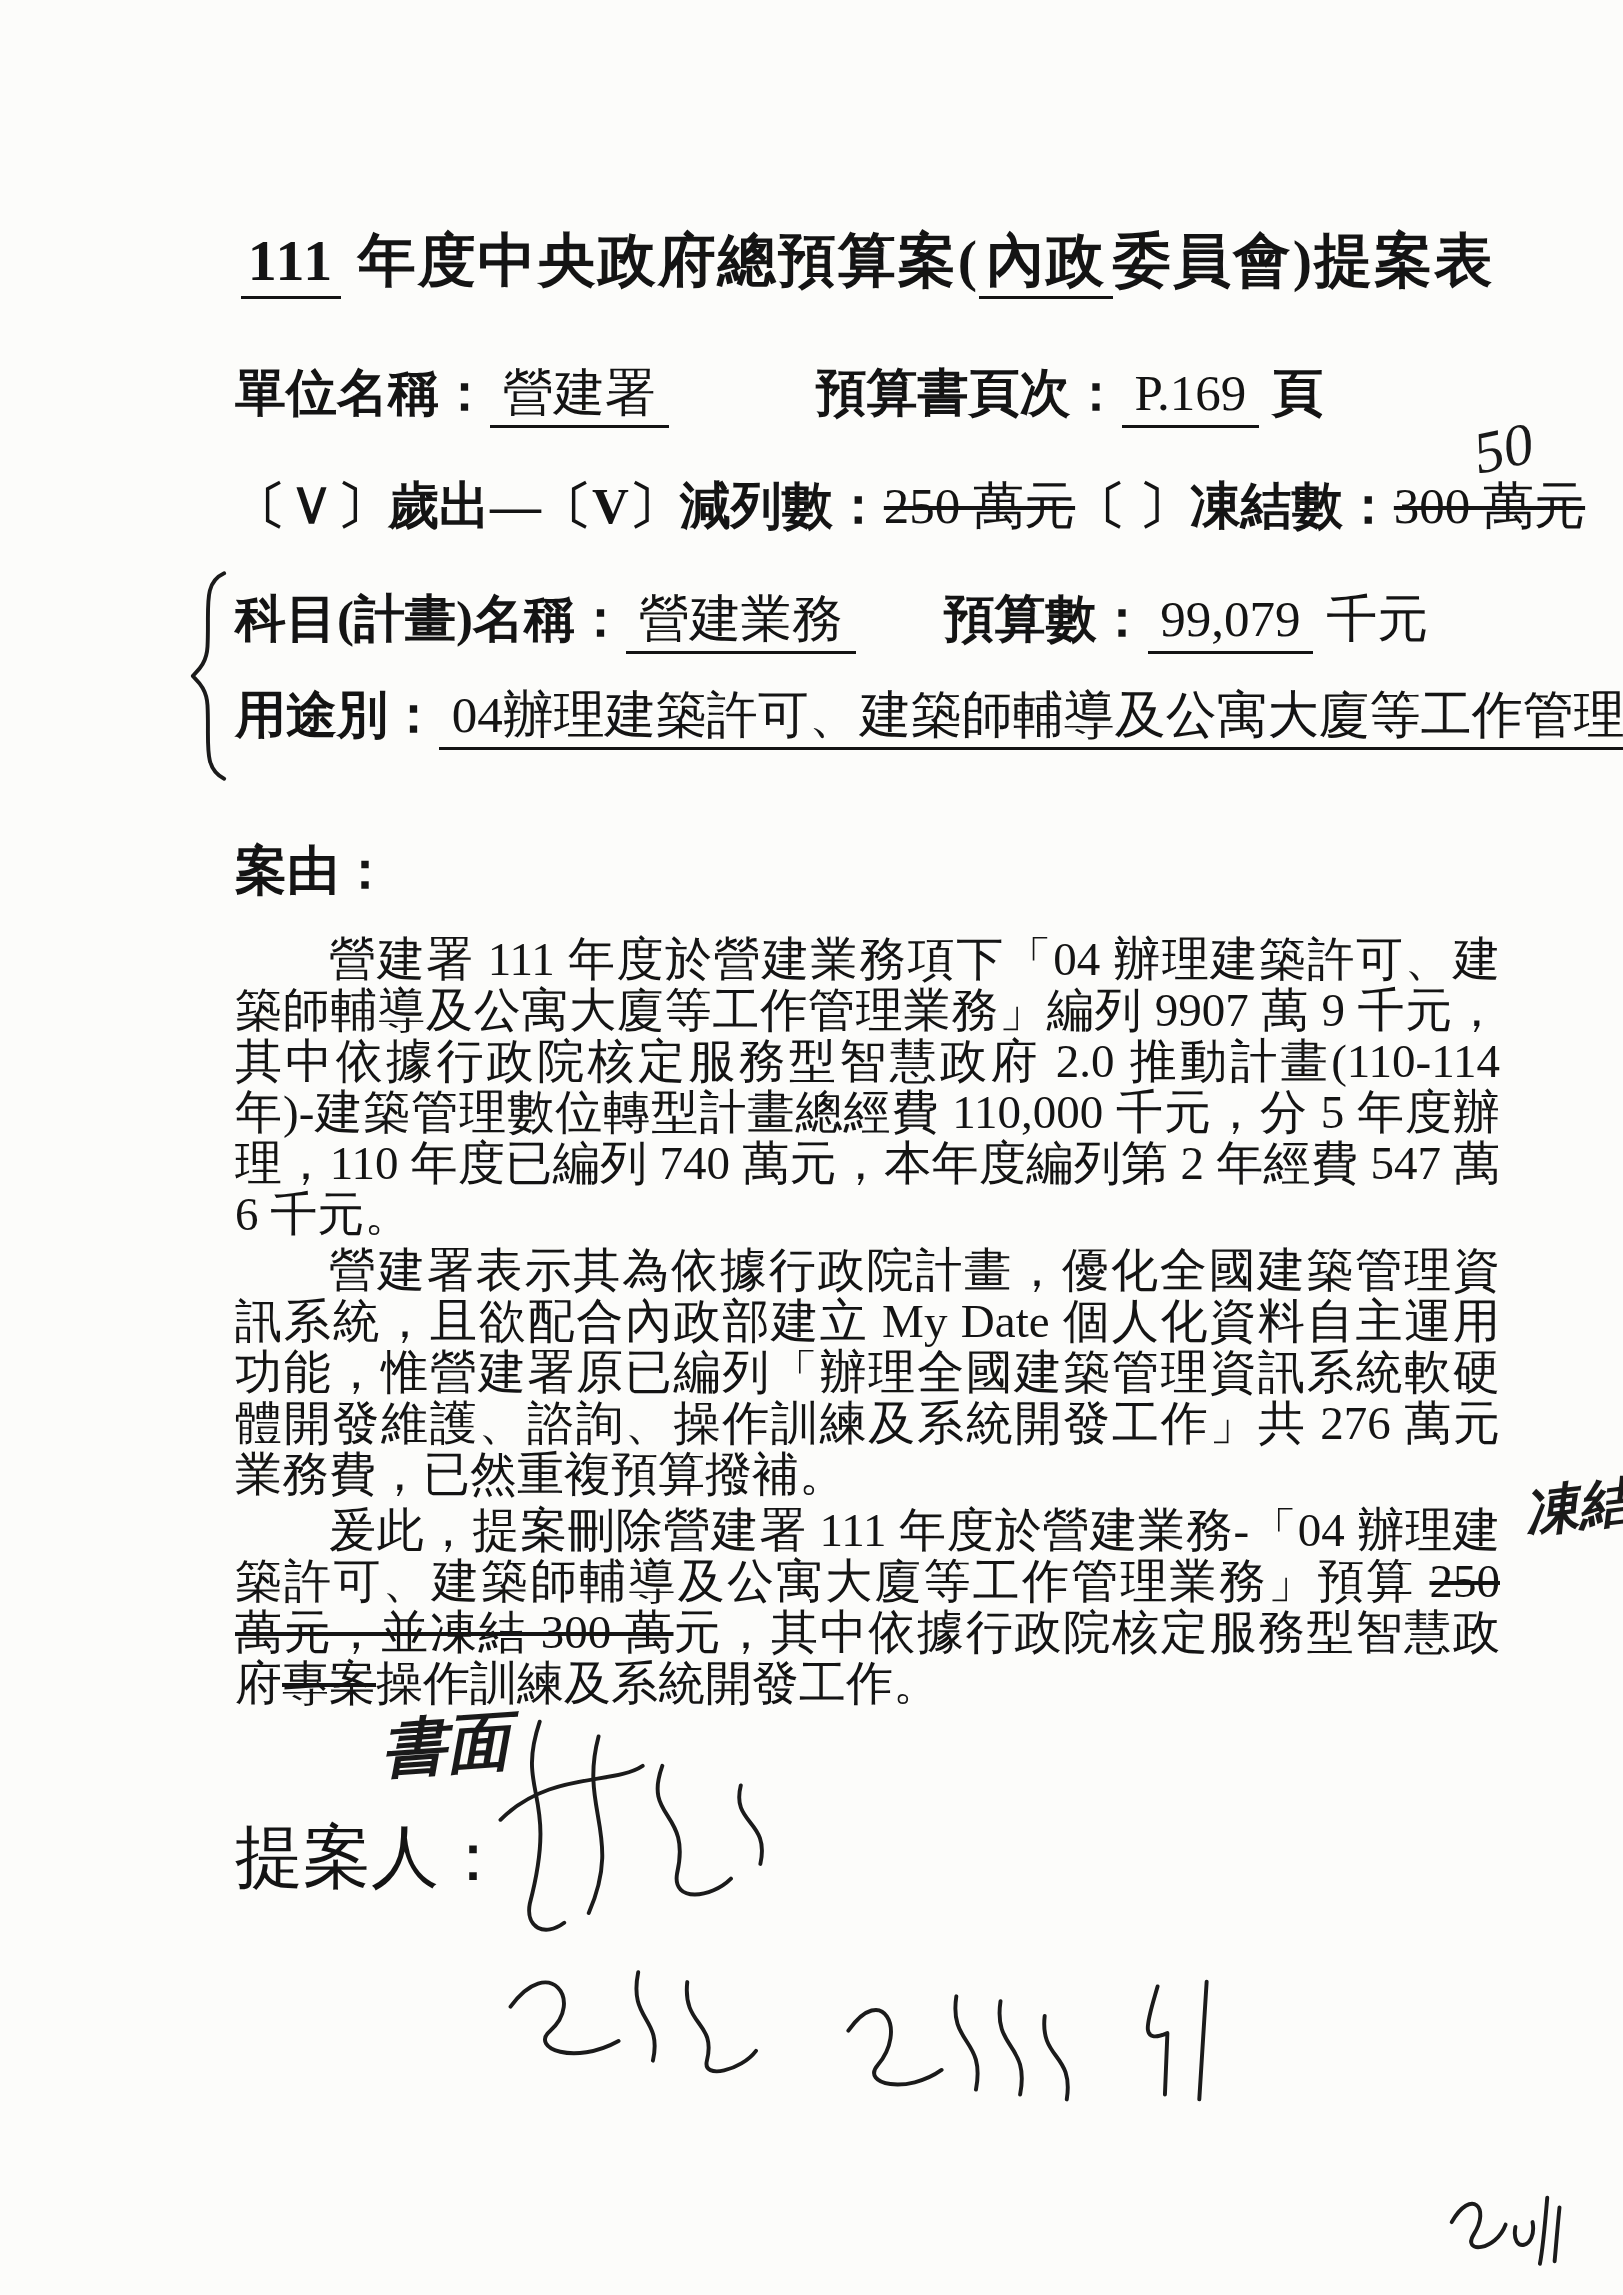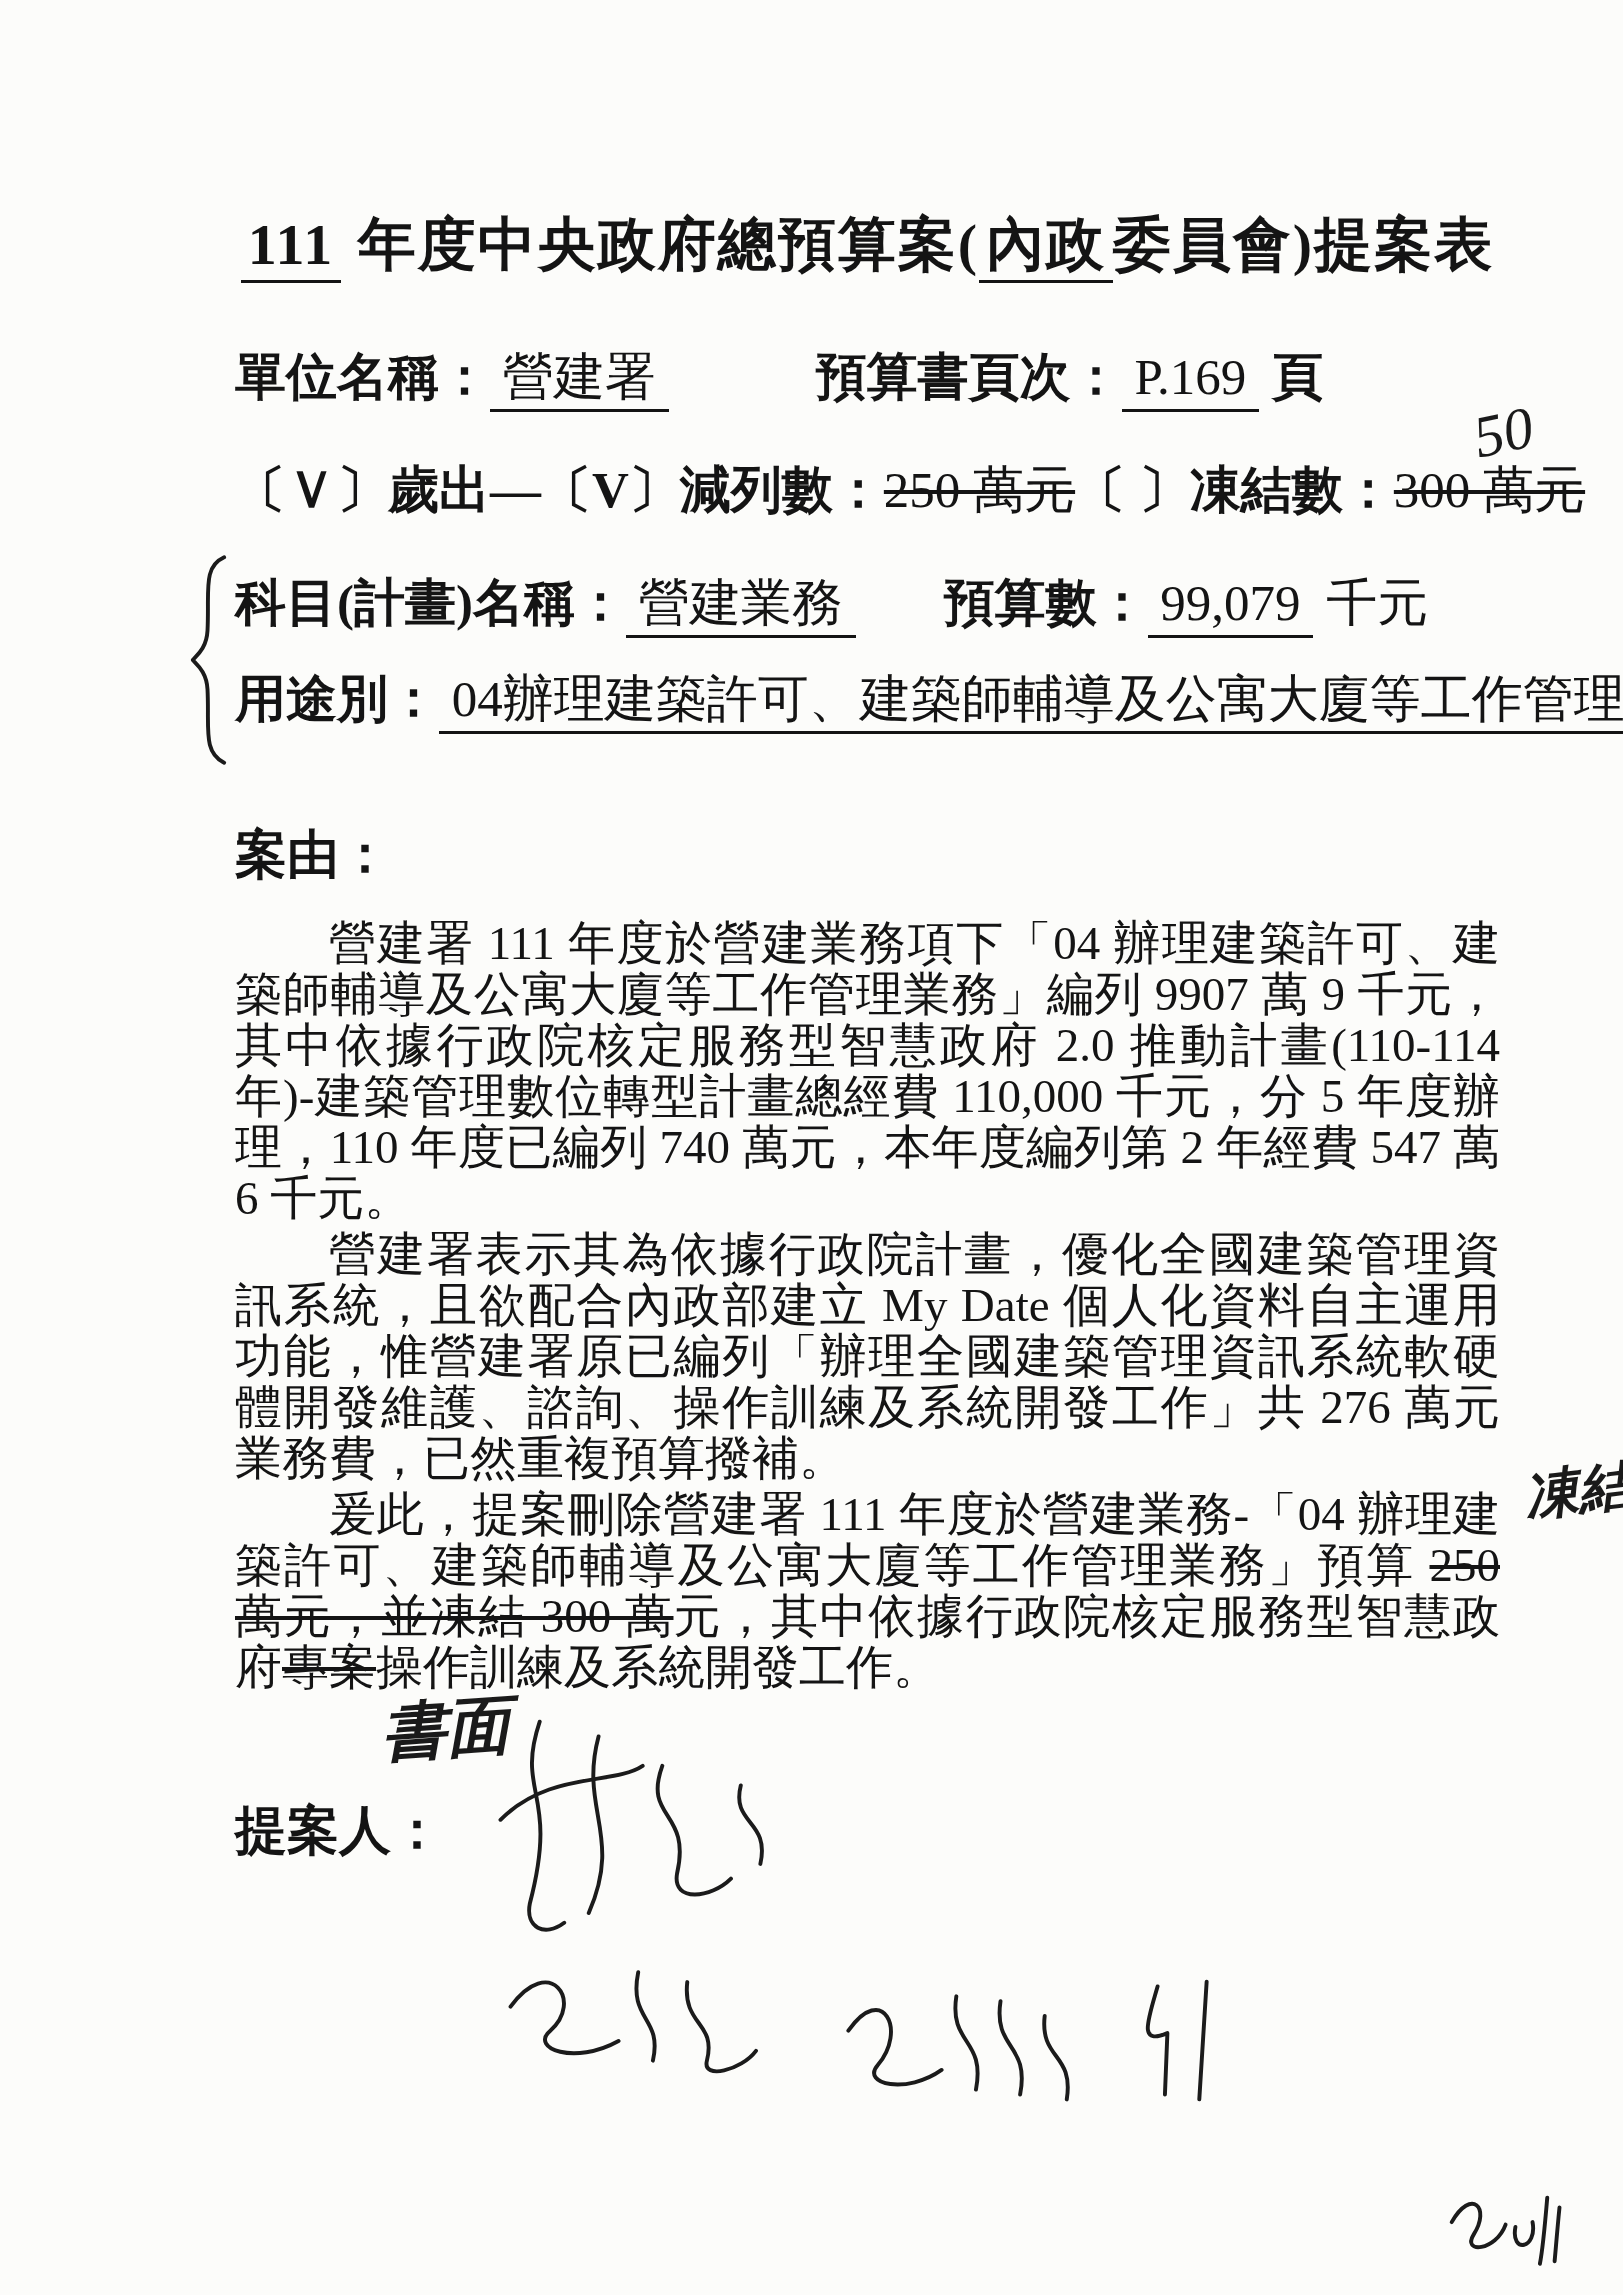--- a/index.html
+++ b/index.html
@@ -4,21 +4,21 @@
 <style>
   html,body { margin:0; padding:0; background:#d9d9d9; }
   .page {
     position:relative;
     width:1624px; height:2295px;
     background:#fcfcfa;
     overflow:hidden;
     font-family:"Liberation Serif","DejaVu Serif",serif;
     color:#141414;
   }
-  .doc { position:absolute; left:235px; top:206px; width:1265px; }
+  .doc { position:absolute; left:235px; top:222px; width:1265px; }
 
   .title {
     font-size:58px; font-weight:700; letter-spacing:2px;
     margin:0 0 59px 0; text-align:center; white-space:nowrap;
   }
   .u  { border-bottom:3.9px solid #141414; padding:0 6.9px 2.9px; }
   .u2 { border-bottom:3.4px solid #141414; padding:0 12.8px 3.9px; }
 
   .row { font-size:51px; margin-bottom:44px; white-space:nowrap; }
   .lbl { font-weight:700; }
@@ -48,21 +48,21 @@
   .brace { position:absolute; left:-49px; top:-17px; }
 
   .case-label { font-size:52px; font-weight:700; margin:86px 0 28px 0; }
 
   .para {
     font-size:47px; line-height:51px;
     text-align:justify; text-indent:2em;
     margin:0 0 4.9px 0;
   }
 
-  .proposer { font-size:52px; font-weight:700; margin-top:103px; }
+  .proposer { font-size:68px; font-weight:400; margin-top:103px; }
 
   .sig { position:absolute; }
   .sig path, .brace path, .corner path {
     fill:none; stroke:#1b1b1b; stroke-width:8; stroke-linecap:round; stroke-linejoin:round;
   }
 </style>
 </head>
 <body>
 
 <div class="page">

